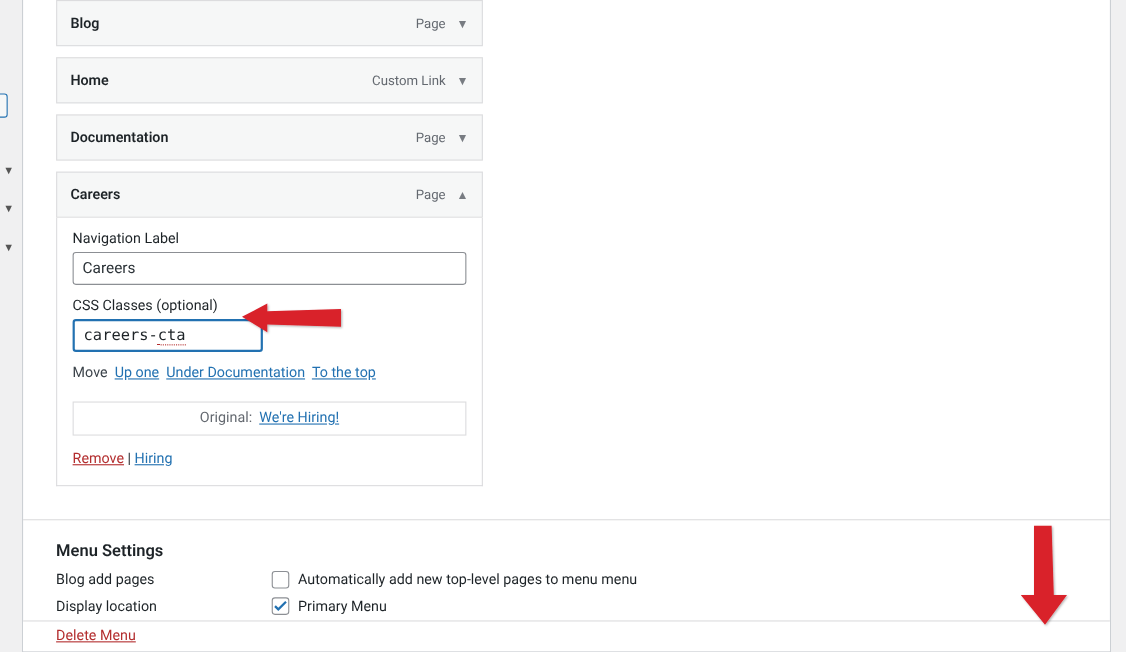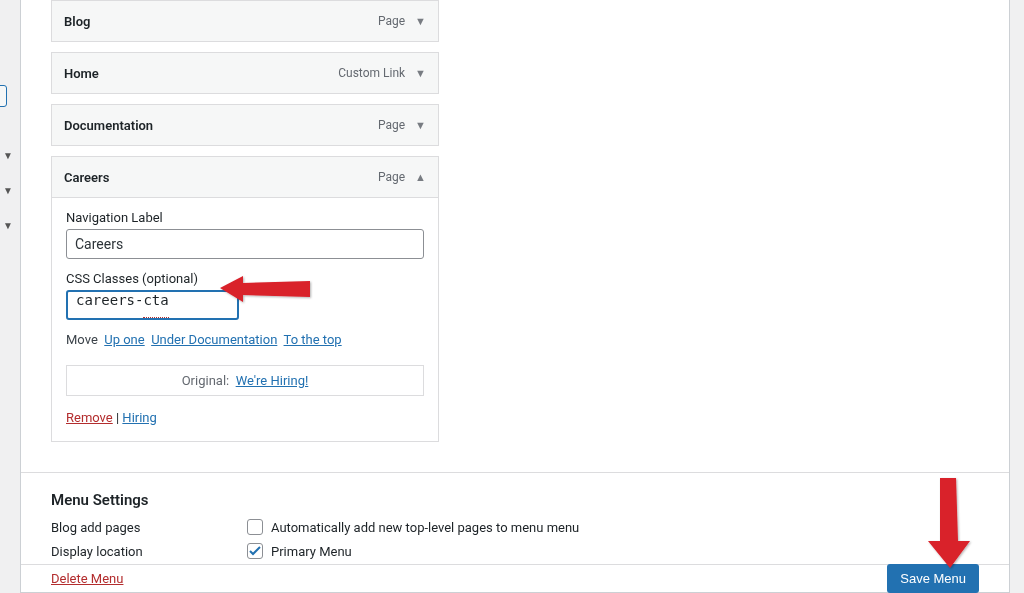--- a/index.html
+++ b/index.html
@@ -263,21 +263,21 @@
           <span class="menu-item-toggle">▲</span>
         </span>
       </div>
       <div class="menu-item-settings">
         <div class="field-row">
           <label class="field-label">Navigation Label</label>
           <input class="text-input" type="text" value="Careers" style="">
         </div>
         <div class="field-row">
           <label class="field-label">CSS Classes (optional)</label>
-          <div class="css-input" style="display:flex;">
+          <div class="css-input" style="display:flex;align-items:center;">
             <span>careers-</span>
               <span class="underl">cta</span>
           </div>
         </div>
         <div class="move-row">
           <span>Move</span>&nbsp;
           <a class="link">Up one</a>&nbsp;
           <a class="link">Under Documentation</a>&nbsp;
           <a class="link">To the top</a>
         </div>
@@ -308,21 +308,20 @@
         <svg width="12" height="12" viewBox="0 0 12 12">
             <path d="M1 6l3 3 7-7" stroke="#2271b1" stroke-width="2" fill="none"></path>
           </svg>
       </span>
       <span>Primary Menu</span>
     </div>
   </div>
 
   <div class="footer-bar">
     <a class="delete-menu">Delete Menu</a>
-    <button class="save-button">Save Menu</button>
   </div>
 
 </div>
 
 <svg class="arrow" style="left:215px; top:270px;" width="100" height="40">
   <defs>
       <filter id="s1">
         <feDropShadow dx="1" dy="1" stdDeviation="1" flood-opacity="0.3"></feDropShadow>
       </filter>
     </defs>

